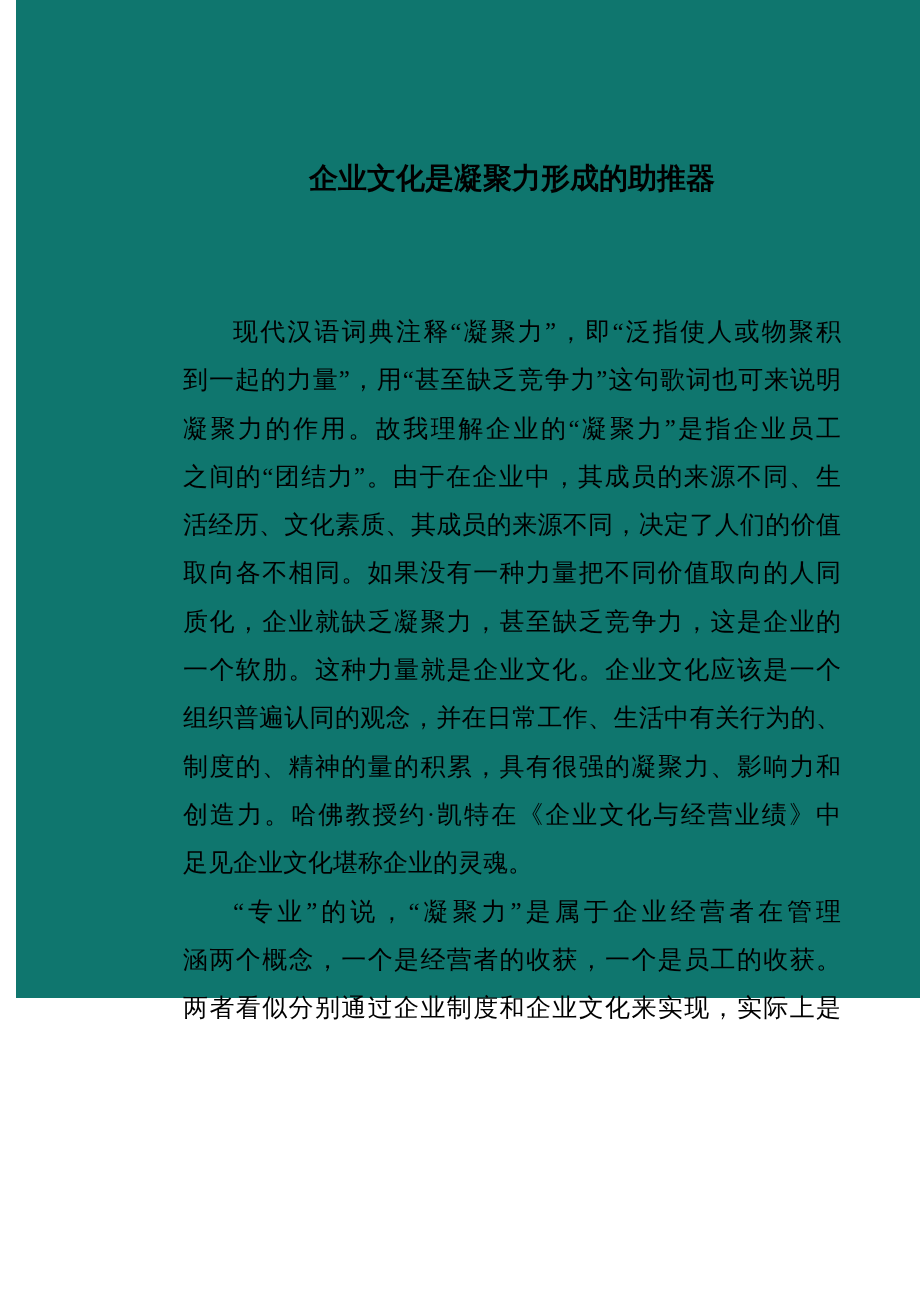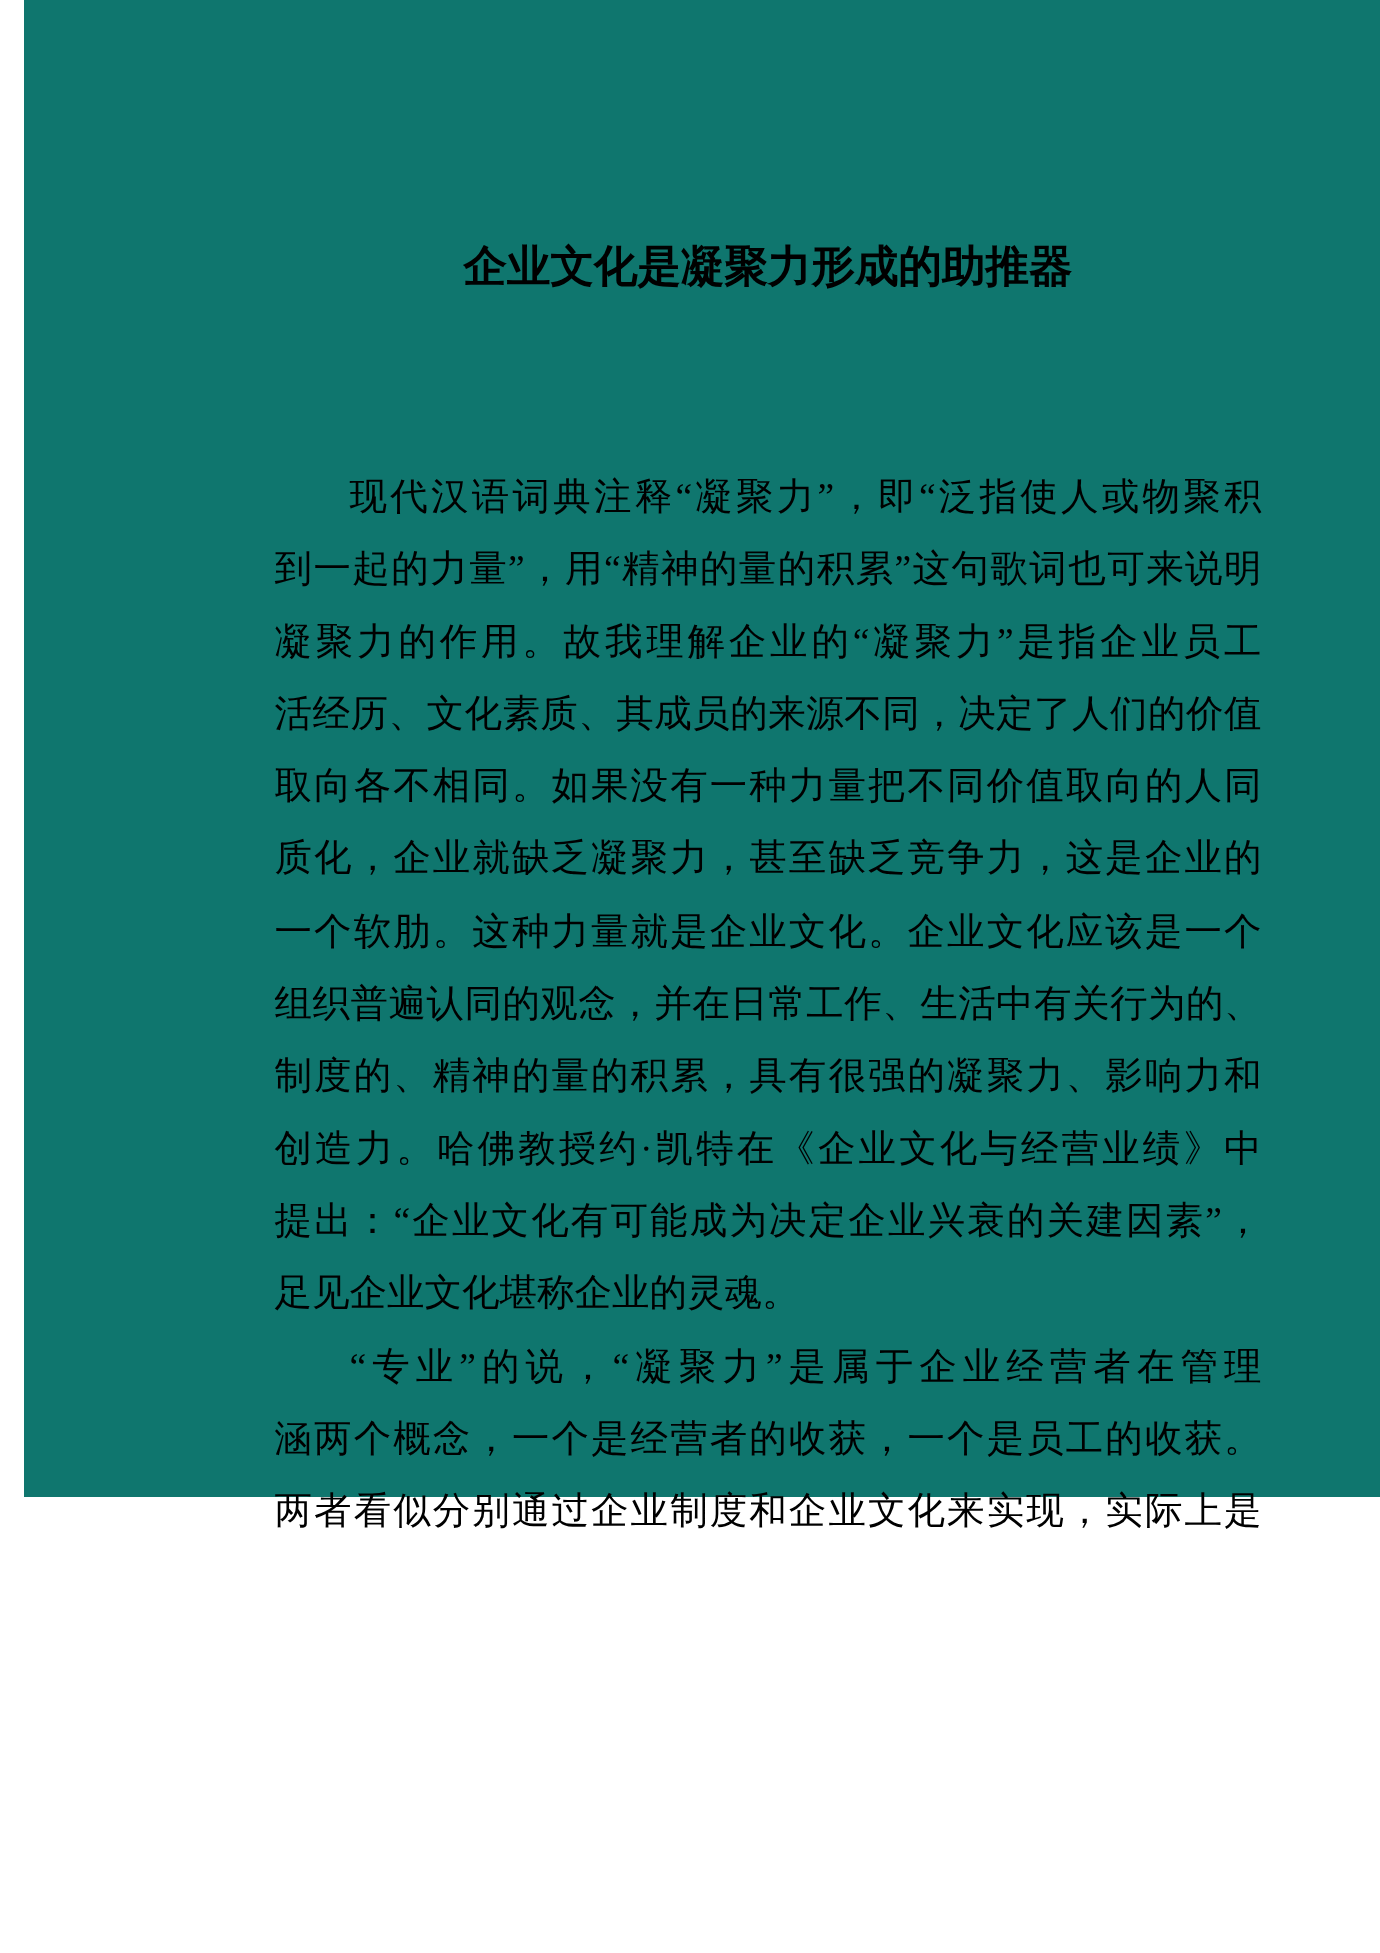--- a/index.html
+++ b/index.html
@@ -59,28 +59,28 @@
     text-align-last: left;
   }
 </style>
 </head>
 <body style="background: rgb(255, 255, 255); color: rgb(0, 0, 0);">
 
 <div class="page">
   <h1 class="doc-title">企业文化是凝聚力形成的助推器</h1>
   <div class="doc-body">
       <div class="line indent">现代汉语词典注释“凝聚力”，即“泛指使人或物聚积</div>
-      <div class="line">到一起的力量”，用“精神的量的积累”这句歌词也可来说明</div>
+      <div class="line">到一起的力量”，用“甚至缺乏竞争力”这句歌词也可来说明</div>
       <div class="line">凝聚力的作用。故我理解企业的“凝聚力”是指企业员工</div>
+      <div class="line">之间的“团结力”。由于在企业中，其成员的来源不同、生</div>
       <div class="line">活经历、文化素质、其成员的来源不同，决定了人们的价值</div>
       <div class="line">取向各不相同。如果没有一种力量把不同价值取向的人同</div>
       <div class="line">质化，企业就缺乏凝聚力，甚至缺乏竞争力，这是企业的</div>
       <div class="line">一个软肋。这种力量就是企业文化。企业文化应该是一个</div>
       <div class="line">组织普遍认同的观念，并在日常工作、生活中有关行为的、</div>
       <div class="line">制度的、精神的量的积累，具有很强的凝聚力、影响力和</div>
       <div class="line">创造力。哈佛教授约·凯特在《企业文化与经营业绩》中</div>
-      <div class="line">提出：“企业文化有可能成为决定企业兴衰的关建因素”，</div>
       <div class="line para-end">足见企业文化堪称企业的灵魂。</div>
       <div class="line indent">“专业”的说，“凝聚力”是属于企业经营者在管理</div>
       <div class="line">涵两个概念，一个是经营者的收获，一个是员工的收获。</div>
       <div class="line">两者看似分别通过企业制度和企业文化来实现，实际上是</div>
     </div>
 </div>
 
 </body></html>

